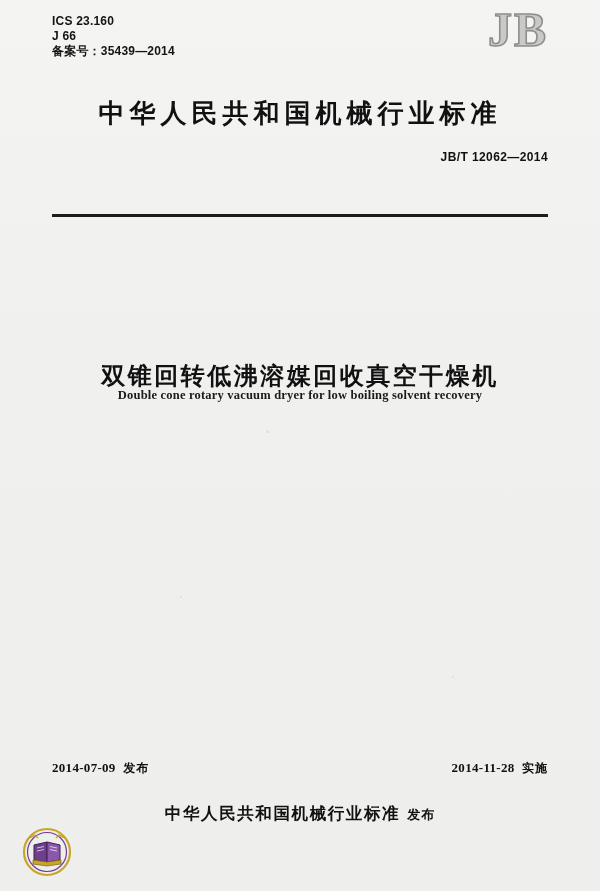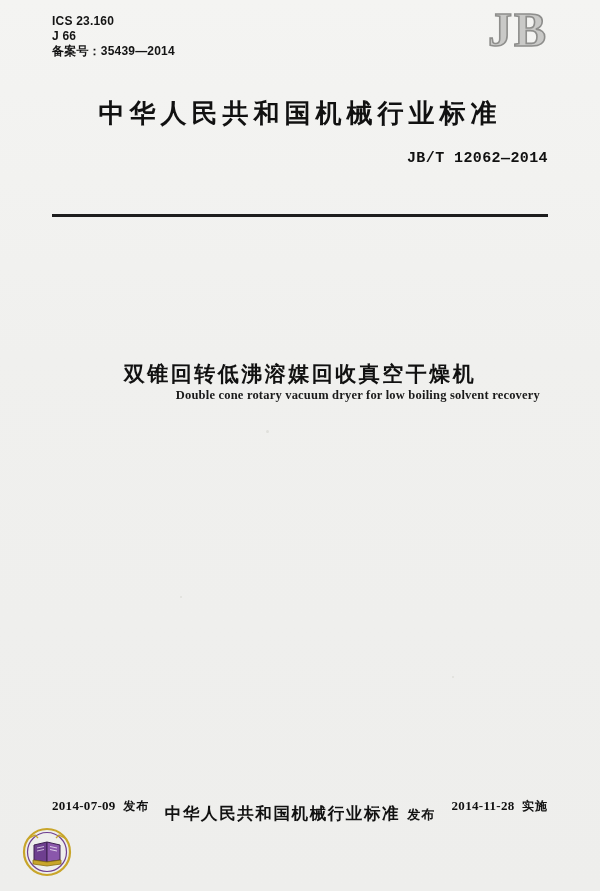--- a/index.html
+++ b/index.html
@@ -62,22 +62,22 @@
     font-weight: bold;
     letter-spacing: 5px;
     color: #111;
   }
 
   
   .std-no {
     position: absolute;
     right: 52px;
     top: 150px;
-    font-family: Liberation Mono, monospace;
-    font-size: 15px;
+    font-family: Liberation Sans, sans-serif;
+    font-size: 12px;
     font-weight: bold;
     letter-spacing: 0.4px;
     color: #111;
     margin-left: 47px;
   }
 
   
   .divider {
     position: absolute;
     left: 52px;
@@ -88,53 +88,52 @@
   }
 
   
   .doc-title-cn {
     position: absolute;
     left: 0;
     right: 0;
     top: 360px;
     text-align: center;
     font-family: "DejaVu Sans", sans-serif;
-    font-size: 21px;
+    font-size: 24px;
     font-weight: bold;
     letter-spacing: 2.5px;
     color: #111;
   }
 
   
   .doc-title-en {
     position: absolute;
     left: 60px;
     right: 60px;
     top: 388px;
-    text-align: right;
+    text-align: center;
     font-family: "Liberation Serif", serif;
     font-size: 12.5px;
     font-weight: bold;
     letter-spacing: 0.2px;
     color: #1a1a1a;
   }
 
   
   .dates {
     position: absolute;
     left: 52px;
     right: 52px;
     top: 760px;
     display: flex;
     justify-content: space-between;
     align-items: center;
     font-size: 12.5px;
     font-weight: bold;
     color: #111;
-    margin-top: 38px;
   }
   .dates .date-txt {
     font-family: "Liberation Serif", serif;
     font-size: 13px;
     letter-spacing: 0.3px;
   }
   .dates .date-suffix {
     font-family: "DejaVu Sans", sans-serif;
     font-size: 12px;
     letter-spacing: 1px;

